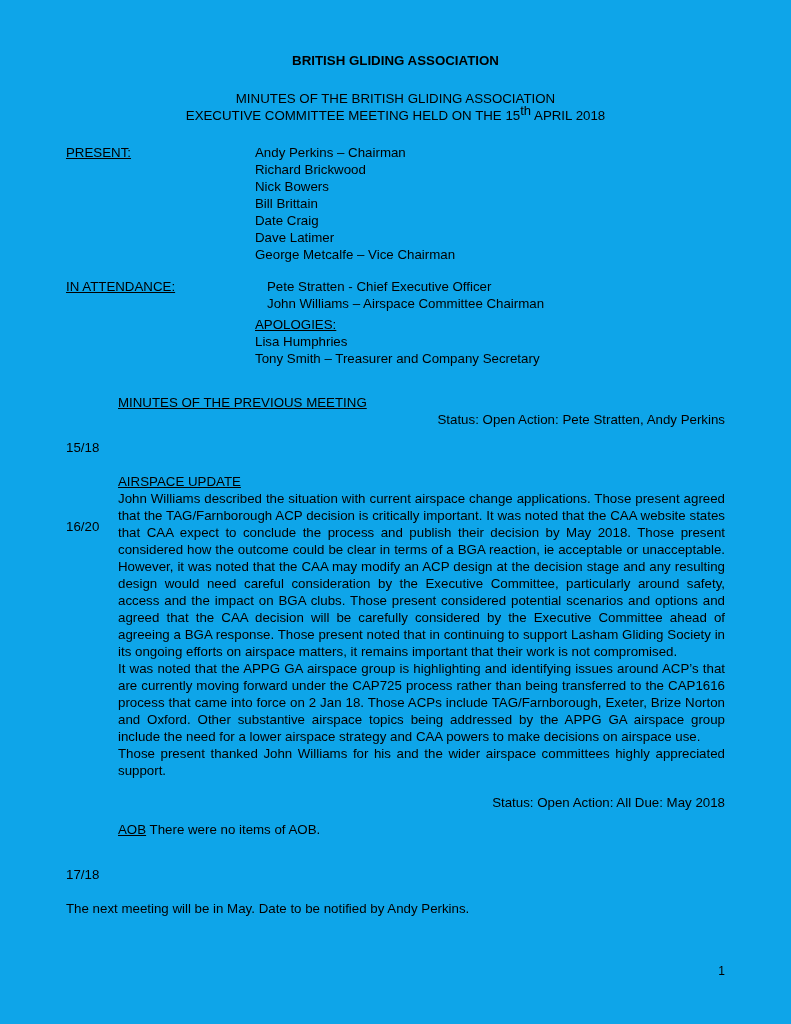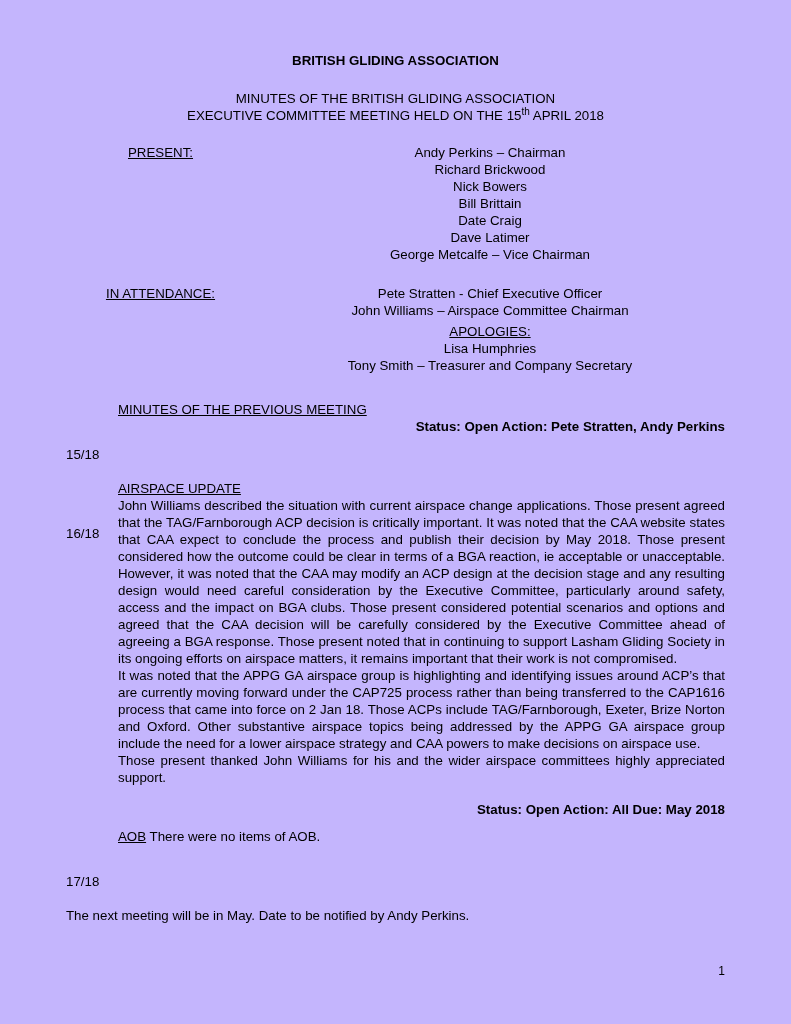--- a/index.html
+++ b/index.html
@@ -5,58 +5,57 @@
   html, body {
     margin: 0;
     padding: 0;
     background: #ffffff;
   }
   .page {
     position: relative;
     width: 791px;
     height: 1024px;
     margin: 0 auto;
-    background: #c4b5fd;
+    background: #0ea5e9;
     color: #000000;
     font-family: "Liberation Sans", "DejaVu Sans", sans-serif;
     font-size: 13.3px;
     line-height: 17px;
     box-sizing: border-box;
     padding: 52px 66px 0 66px;
     overflow: hidden;
   }
   .doc-title {
     text-align: center;
     font-weight: bold;
   }
   .doc-subtitle {
     text-align: center;
     margin-top: 21px;
   }
   sup.ord {
-    font-size: 10px;
+    font-size: 13px;
     line-height: 0;
     vertical-align: super;
   }
   .attendance {
     margin-top: 20px;
-    text-align: center;
   }
   .att-row {
     display: flex;
   }
   .att-label {
     width: 189px;
     flex: 0 0 189px;
     text-decoration: underline;
   }
   .att-names {
     flex: 1;
   }
-  .att-group-gap-sm { margin-top: 22px; }
+  .att-group-gap-sm { margin-top: 15px; gap: 12px; }
   .att-group-gap-md { margin-top: 4px; }
   .underlined { text-decoration: underline; }
   .section {
     display: flex;
   }
   .sec-num {
     width: 52px;
     flex: 0 0 52px;
     margin-top: 45px;
   }
@@ -66,21 +65,21 @@
   .sec-heading {
     text-decoration: underline;
   }
   .sec-body {
     text-align: justify;
   }
   .sec-para {
     text-align: justify;
   }
   .status-line {
-    font-weight: bold;
+    font-weight: normal;
     text-align: right;
   }
   .mt-27 { margin-top: 27px; }
   .mt-17 { margin-top: 17px; }
   .mt-15 { margin-top: 15px; }
   .mt-10 { margin-top: 10px; }
   .aob-line .sec-heading { display: inline; }
   .closing-line {
     margin-top: 17px;
   }
@@ -139,21 +138,21 @@
 
   <div class="section mt-27">
     <div class="sec-num">15/18</div>
     <div class="sec-content">
       <div class="sec-heading">MINUTES OF THE PREVIOUS MEETING</div>
       <div class="status-line">Status: Open Action: Pete Stratten, Andy Perkins</div>
     </div>
   </div>
 
   <div class="section mt-17">
-    <div class="sec-num">16/18</div>
+    <div class="sec-num">16/20</div>
     <div class="sec-content">
       <div class="sec-heading">AIRSPACE UPDATE</div>
       <div class="sec-body">John Williams described the situation with current airspace change applications. Those present agreed that the TAG/Farnborough ACP decision is critically important. It was noted that the CAA website states that CAA expect to conclude the process and publish their decision by May 2018. Those present considered how the outcome could be clear in terms of a BGA reaction, ie acceptable or unacceptable. However, it was noted that the CAA may modify an ACP design at the decision stage and any resulting design would need careful consideration by the Executive Committee, particularly around safety, access and the impact on BGA clubs. Those present considered potential scenarios and options and agreed that the CAA decision will be carefully considered by the Executive Committee ahead of agreeing a BGA response. Those present noted that in continuing to support Lasham Gliding Society in its ongoing efforts on airspace matters, it remains important that their work is not compromised.</div>
       <div class="sec-para">It was noted that the APPG GA airspace group is highlighting and identifying issues around ACP’s that are currently moving forward under the CAP725 process rather than being transferred to the CAP1616 process that came into force on 2 Jan 18. Those ACPs include TAG/Farnborough, Exeter, Brize Norton and Oxford. Other substantive airspace topics being addressed by the APPG GA airspace group include the need for a lower airspace strategy and CAA powers to make decisions on airspace use.</div>
       <div class="sec-para">Those present thanked John Williams for his and the wider airspace committees highly appreciated support.</div>
       <div class="status-line mt-15">Status: Open Action: All Due: May 2018</div>
     </div>
   </div>
 
   <div class="section mt-10 aob-line">

